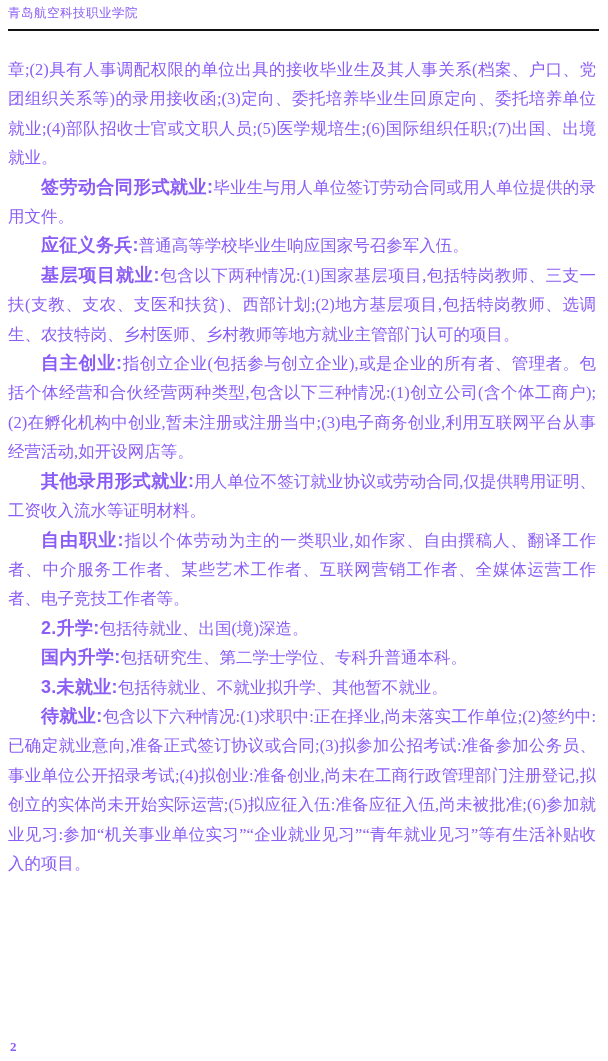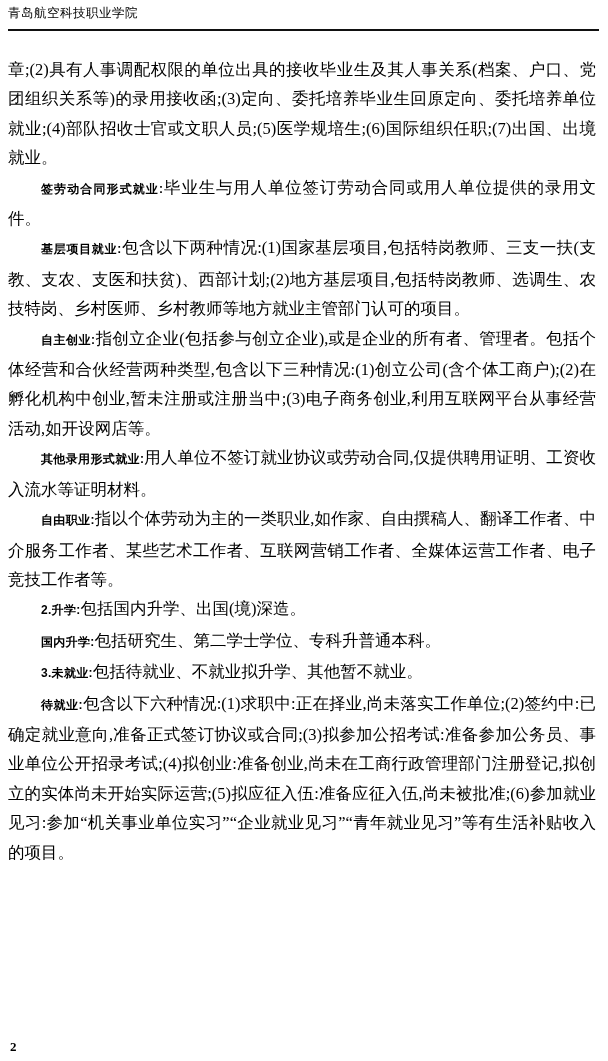--- a/index.html
+++ b/index.html
@@ -3,21 +3,21 @@
 <meta charset="utf-8">
 <style>
   * { margin: 0; padding: 0; box-sizing: border-box; }
   html, body { background: #e8e8e8; }
   .page {
     position: relative;
     width: 608px;
     height: 1061px;
     margin: 0 auto;
     background: #ffffff;
-    color: #000000;
+    color: #8b5cf6;
     font-family: "Liberation Serif", "DejaVu Serif", serif;
     overflow: hidden;
   }
   .page-header {
     position: absolute;
     top: 4px;
     left: 8px;
     right: 9px;
   }
   .school-name {
@@ -45,21 +45,21 @@
   }
   .doc-body p {
     text-indent: 33px;
   }
   .doc-body p.no-indent {
     text-indent: 0;
   }
   .doc-body .lead {
     font-weight: 700;
     font-family: "Liberation Sans", "DejaVu Sans", sans-serif;
-    font-size: 12px;
+    font-size: 18px;
     letter-spacing: 0.3px;
   }
   .page-footer {
     position: absolute;
     left: 10px;
     bottom: 6px;
   }
   .page-number {
     font-size: 13px;
     font-weight: 700;
@@ -72,25 +72,26 @@
 <div class="page">
 
   <div class="page-header">
     <div class="school-name">青岛航空科技职业学院</div>
     <hr class="header-rule">
   </div>
 
   <div class="doc-body">
       <p class="no-indent"><span>章;(2)具有人事调配权限的单位出具的接收毕业生及其人事关系(档案、户口、党团组织关系等)的录用接收函;(3)定向、委托培养毕业生回原定向、委托培养单位就业;(4)部队招收士官或文职人员;(5)医学规培生;(6)国际组织任职;(7)出国、出境就业。</span></p>
       <p class=""><span class="lead">签劳动合同形式就业:</span><span>毕业生与用人单位签订劳动合同或用人单位提供的录用文件。</span></p>
+      <p class=""><span class="lead">应征义务兵:</span><span>普通高等学校毕业生响应国家号召参军入伍。</span></p>
       <p class=""><span class="lead">基层项目就业:</span><span>包含以下两种情况:(1)国家基层项目,包括特岗教师、三支一扶(支教、支农、支医和扶贫)、西部计划;(2)地方基层项目,包括特岗教师、选调生、农技特岗、乡村医师、乡村教师等地方就业主管部门认可的项目。</span></p>
       <p class=""><span class="lead">自主创业:</span><span>指创立企业(包括参与创立企业),或是企业的所有者、管理者。包括个体经营和合伙经营两种类型,包含以下三种情况:(1)创立公司(含个体工商户);(2)在孵化机构中创业,暂未注册或注册当中;(3)电子商务创业,利用互联网平台从事经营活动,如开设网店等。</span></p>
       <p class=""><span class="lead">其他录用形式就业:</span><span>用人单位不签订就业协议或劳动合同,仅提供聘用证明、工资收入流水等证明材料。</span></p>
       <p class=""><span class="lead">自由职业:</span><span>指以个体劳动为主的一类职业,如作家、自由撰稿人、翻译工作者、中介服务工作者、某些艺术工作者、互联网营销工作者、全媒体运营工作者、电子竞技工作者等。</span></p>
-      <p class=""><span class="lead">2.升学:</span><span>包括国内升学、出国(境)深造。</span></p>
+      <p class=""><span class="lead">2.升学:</span><span>包括待就业、出国(境)深造。</span></p>
       <p class=""><span class="lead">国内升学:</span><span>包括研究生、第二学士学位、专科升普通本科。</span></p>
       <p class=""><span class="lead">3.未就业:</span><span>包括待就业、不就业拟升学、其他暂不就业。</span></p>
       <p class=""><span class="lead">待就业:</span><span>包含以下六种情况:(1)求职中:正在择业,尚未落实工作单位;(2)签约中:已确定就业意向,准备正式签订协议或合同;(3)拟参加公招考试:准备参加公务员、事业单位公开招录考试;(4)拟创业:准备创业,尚未在工商行政管理部门注册登记,拟创立的实体尚未开始实际运营;(5)拟应征入伍:准备应征入伍,尚未被批准;(6)参加就业见习:参加“机关事业单位实习”“企业就业见习”“青年就业见习”等有生活补贴收入的项目。</span></p>
     </div>
 
   <div class="page-footer">
     <span class="page-number">2</span>
   </div>
 
 </div>

